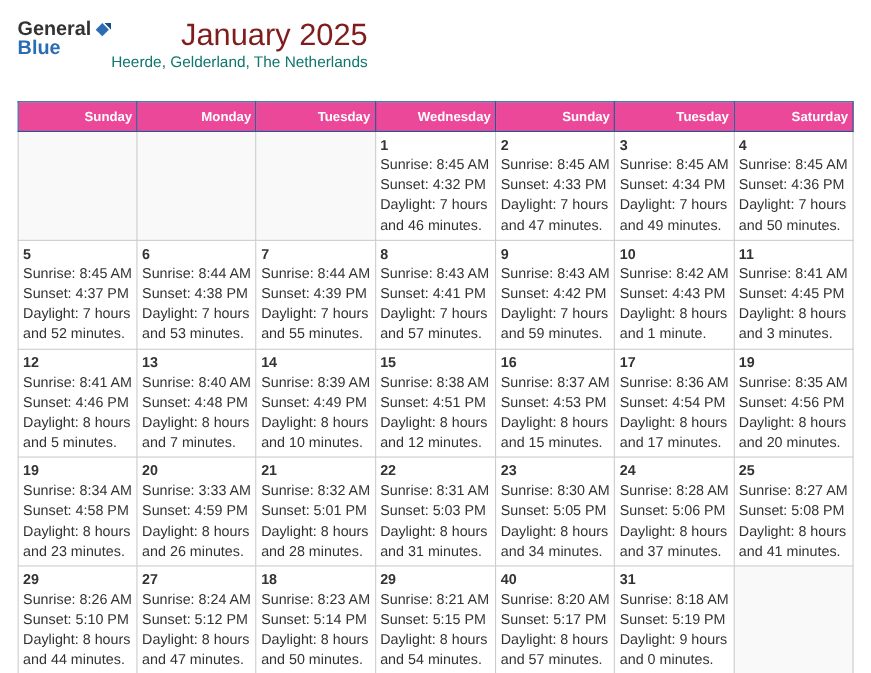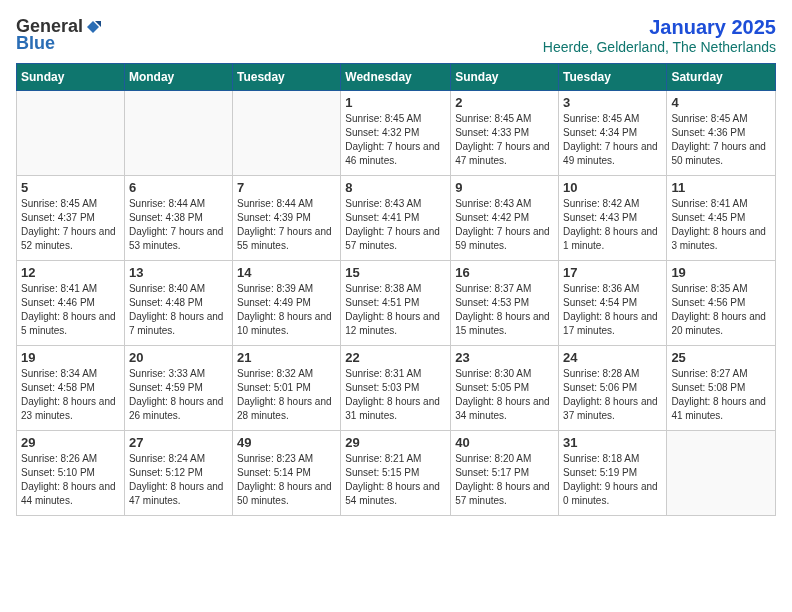--- a/index.html
+++ b/index.html
@@ -5,74 +5,74 @@
     * { box-sizing: border-box; margin: 0; padding: 0; }
     body {
       font-family: Arial, sans-serif;
       background: #fff;
       width: 792px;
       min-height: 612px;
       padding: 16px;
     }
     .header {
       display: flex;
-      justify-content: space-between;
+      justify-content: flex-start;
       align-items: flex-start;
-      margin-bottom: 8px;
+      margin-bottom: 28px;
     }
     .logo {
       display: flex;
       flex-direction: column;
       align-items: flex-start;
     }
     .logo-text {
       display: flex;
       align-items: center;
       gap: 2px;
     }
     .title-block {
       text-align: right;
     }
     .month-year {
-      font-size: 20px;
-      color: #1d4ed8;
-      font-weight: bold;
+      font-size: 28px;
+      color: #7f1d1d;
+      font-weight: normal;
     }
     .location {
       font-size: 14px;
       color: #0f766e;
     }
     .calendar {
       width: 100%;
       border-collapse: collapse;
       font-size: 11px;
     }
     .calendar thead th {
-      background: #0f766e;
+      background: #ec4899;
       color: #fff;
       padding: 6px 4px;
-      text-align: left;
+      text-align: right;
       font-size: 12px;
       border: 1px solid #1e5a9a;
     }
     .calendar tbody td {
       border: 1px solid #ccc;
       vertical-align: top;
       padding: 4px;
       width: 113px;
       min-height: 80px;
     }
     .cell-day {
       font-size: 13px;
       font-weight: bold;
       color: #333;
       margin-bottom: 2px;
     }
     .cell-info {
-      font-size: 10px;
+      font-size: 13px;
       color: #333;
       line-height: 1.4;
     }
     .empty-cell {
       background: #f9f9f9;
     }
     .week-row td {
       height: 85px;
     }
   </style>
@@ -277,21 +277,21 @@
 Sunset: 5:10 PM
 Daylight: 8 hours and 44 minutes.</div>
         </td>
         <td>
           <div class="cell-day">27</div>
           <div class="cell-info">Sunrise: 8:24 AM
 Sunset: 5:12 PM
 Daylight: 8 hours and 47 minutes.</div>
         </td>
         <td>
-          <div class="cell-day">49</div>
+          <div class="cell-day">18</div>
           <div class="cell-info">Sunrise: 8:23 AM
 Sunset: 5:14 PM
 Daylight: 8 hours and 50 minutes.</div>
         </td>
         <td>
           <div class="cell-day">29</div>
           <div class="cell-info">Sunrise: 8:21 AM
 Sunset: 5:15 PM
 Daylight: 8 hours and 54 minutes.</div>
         </td>

